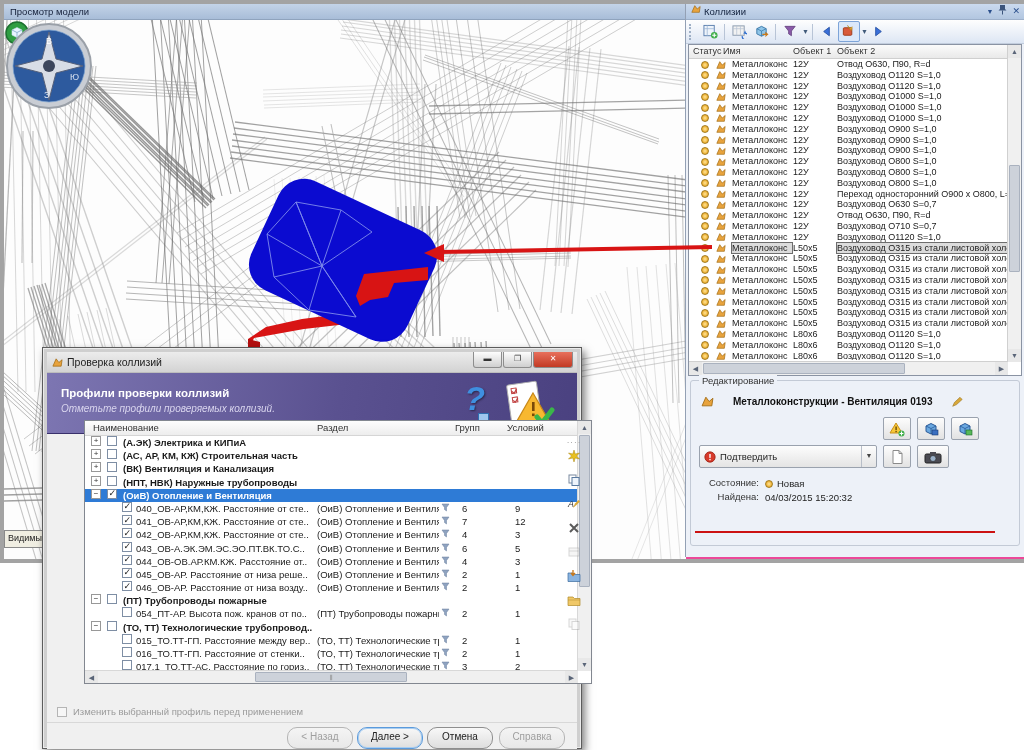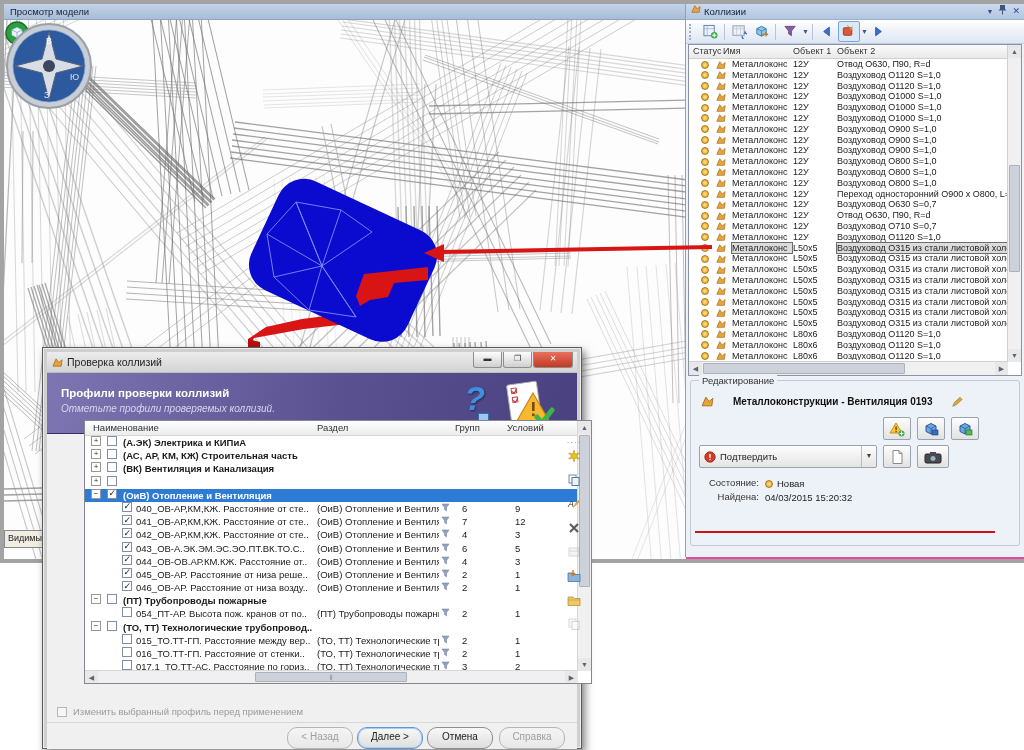--- a/index.html
+++ b/index.html
@@ -887,20 +887,21 @@
               <span class="nm" style="left:38px;width:300px">(АС, АР, КМ, КЖ) Строительная часть</span>
             </div>
             <div class="trow grp">
               <span class="exp">+</span>
               <span class="cb" style="left:22px"></span>
               <span class="nm" style="left:38px;width:300px">(ВК) Вентиляция и Канализация</span>
             </div>
             <div class="trow grp">
               <span class="exp">+</span>
               <span class="cb" style="left:22px"></span>
+              <span class="nm" style="left:38px;width:300px">(НПТ, НВК) Наружные трубопроводы</span>
             </div>
             <div class="trow grp selrow">
               <span class="exp">−</span>
               <span class="cb on" style="left:22px"></span>
               <span class="nm" style="left:38px;width:300px">(ОиВ) Отопление и Вентиляция</span>
             </div>
             <div class="trow itm">
               <span class="cb on" style="left:37px"></span>
               <span class="nm" style="left:51px;width:178px">040_ОВ-АР,КМ,КЖ. Расстояние от сте..</span>
               <span class="sec">(ОиВ) Отопление и Вентиляция</span>

